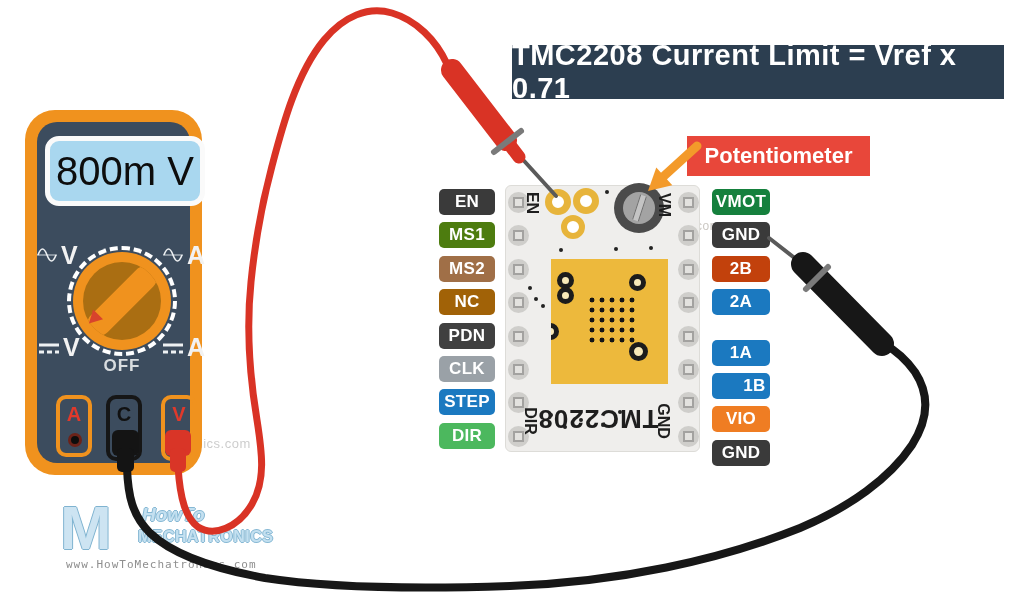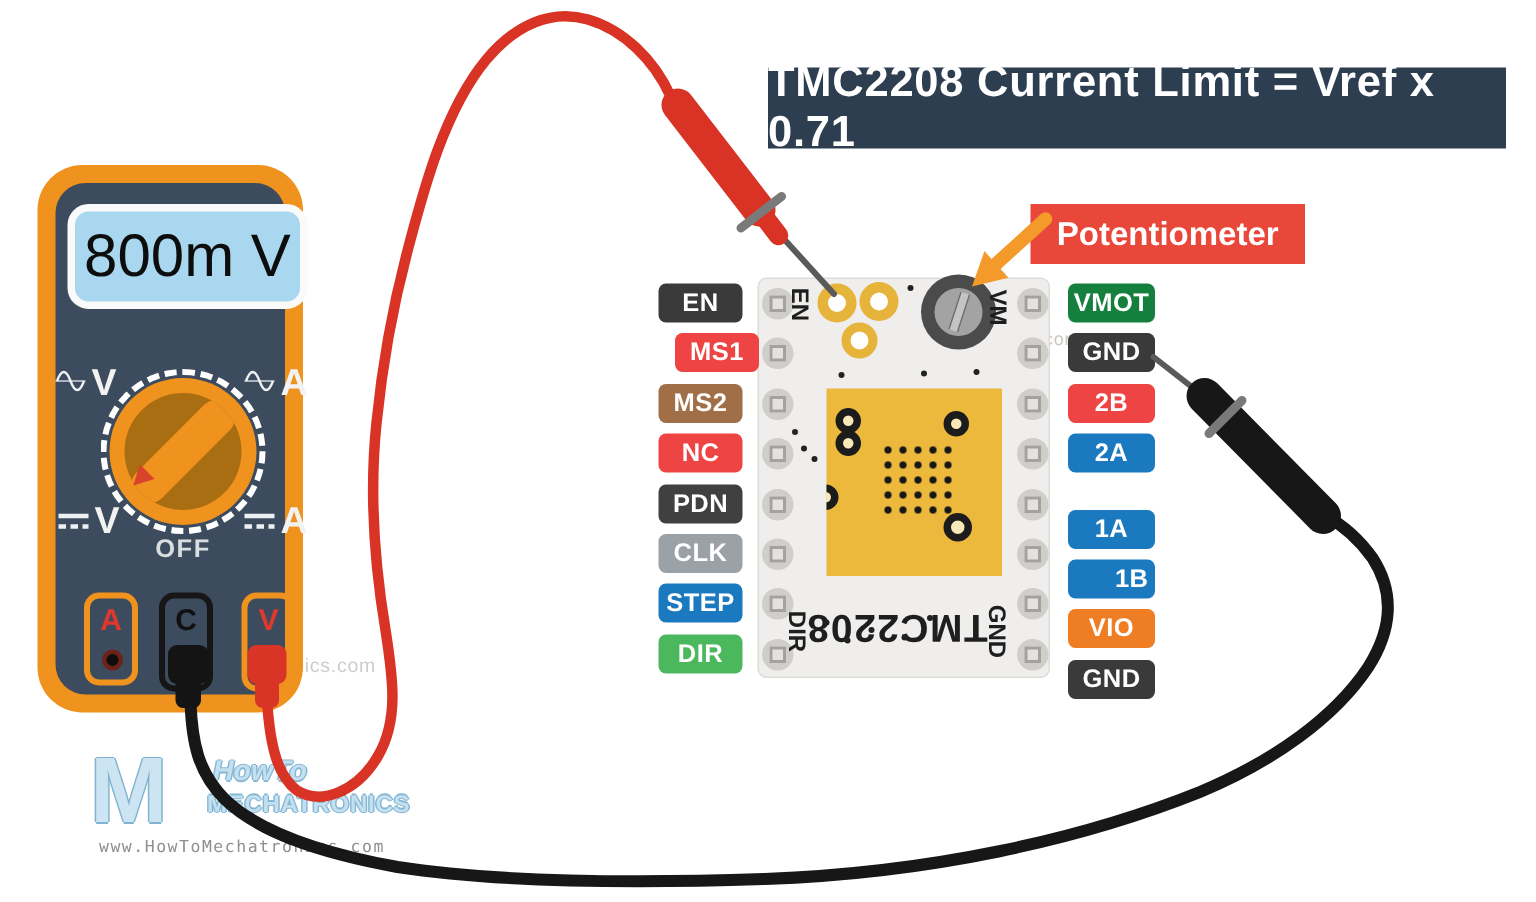--- a/index.html
+++ b/index.html
@@ -211,32 +211,32 @@
     <i class="bdot" style="left:35px;top:118px;"></i>
     <i class="bdot" style="left:43px;top:227px;"></i>
     <i class="bdot" style="left:57px;top:239px;"></i>
     <i class="bdot" style="left:73px;top:232px;"></i>
     <i class="bdot" style="left:95px;top:237px;"></i>
     <i class="bdot" style="left:112px;top:224px;"></i>
   </div>
 
   <div class="pin-col left">
     <div class="pin" style="background-color: rgb(58, 58, 58);">EN</div>
-    <div class="pin" style="background-color: #ef4444; margin-left: 11px;">MS1</div>
+    <div class="pin" style="background-color: #4d7c0f;">MS1</div>
     <div class="pin" style="background-color: rgb(160, 111, 71);">MS2</div>
-    <div class="pin" style="background-color: #ef4444;">NC</div>
+    <div class="pin" style="background-color: #a16207;">NC</div>
     <div class="pin" style="background-color: #404040; text-align: right;">PDN</div>
     <div class="pin" style="background-color: rgb(154, 161, 167);">CLK</div>
     <div class="pin" style="background-color: rgb(27, 121, 192);">STEP</div>
     <div class="pin" style="background-color: rgb(76, 184, 94);">DIR</div>
   </div>
   <div class="pin-col right">
     <div class="pin" style="background-color: #15803d;">VMOT</div>
     <div class="pin" style="background-color: rgb(58, 58, 58);">GND</div>
-    <div class="pin" style="background-color: #ef4444;">2B</div>
+    <div class="pin" style="background-color: #c2410c;">2B</div>
     <div class="pin" style="background-color: rgb(27, 121, 192);">2A</div>
     <div class="pin" style="background-color: rgb(27, 121, 192); margin-top: 17px;">1A</div>
     <div class="pin" style="background-color: rgb(27, 121, 192); padding-left: 27px;">1B</div>
     <div class="pin" style="background-color: rgb(239, 125, 35);">VIO</div>
     <div class="pin" style="background-color: rgb(58, 58, 58);">GND</div>
   </div>
 
   <svg class="wires" viewBox="0 0 1024 601">
 
     <path d="M178,466 C180,500 186,518 198,527 C214,537 238,528 252,504 C266,480 262,452 257,420 C250,378 246,330 251,282 C256,232 264,196 272,166 C282,128 296,74 324,40 C344,16 368,6 392,13 C416,20 436,40 447,64" fill="none" stroke="#d93325" stroke-width="7" stroke-linecap="round"></path>

